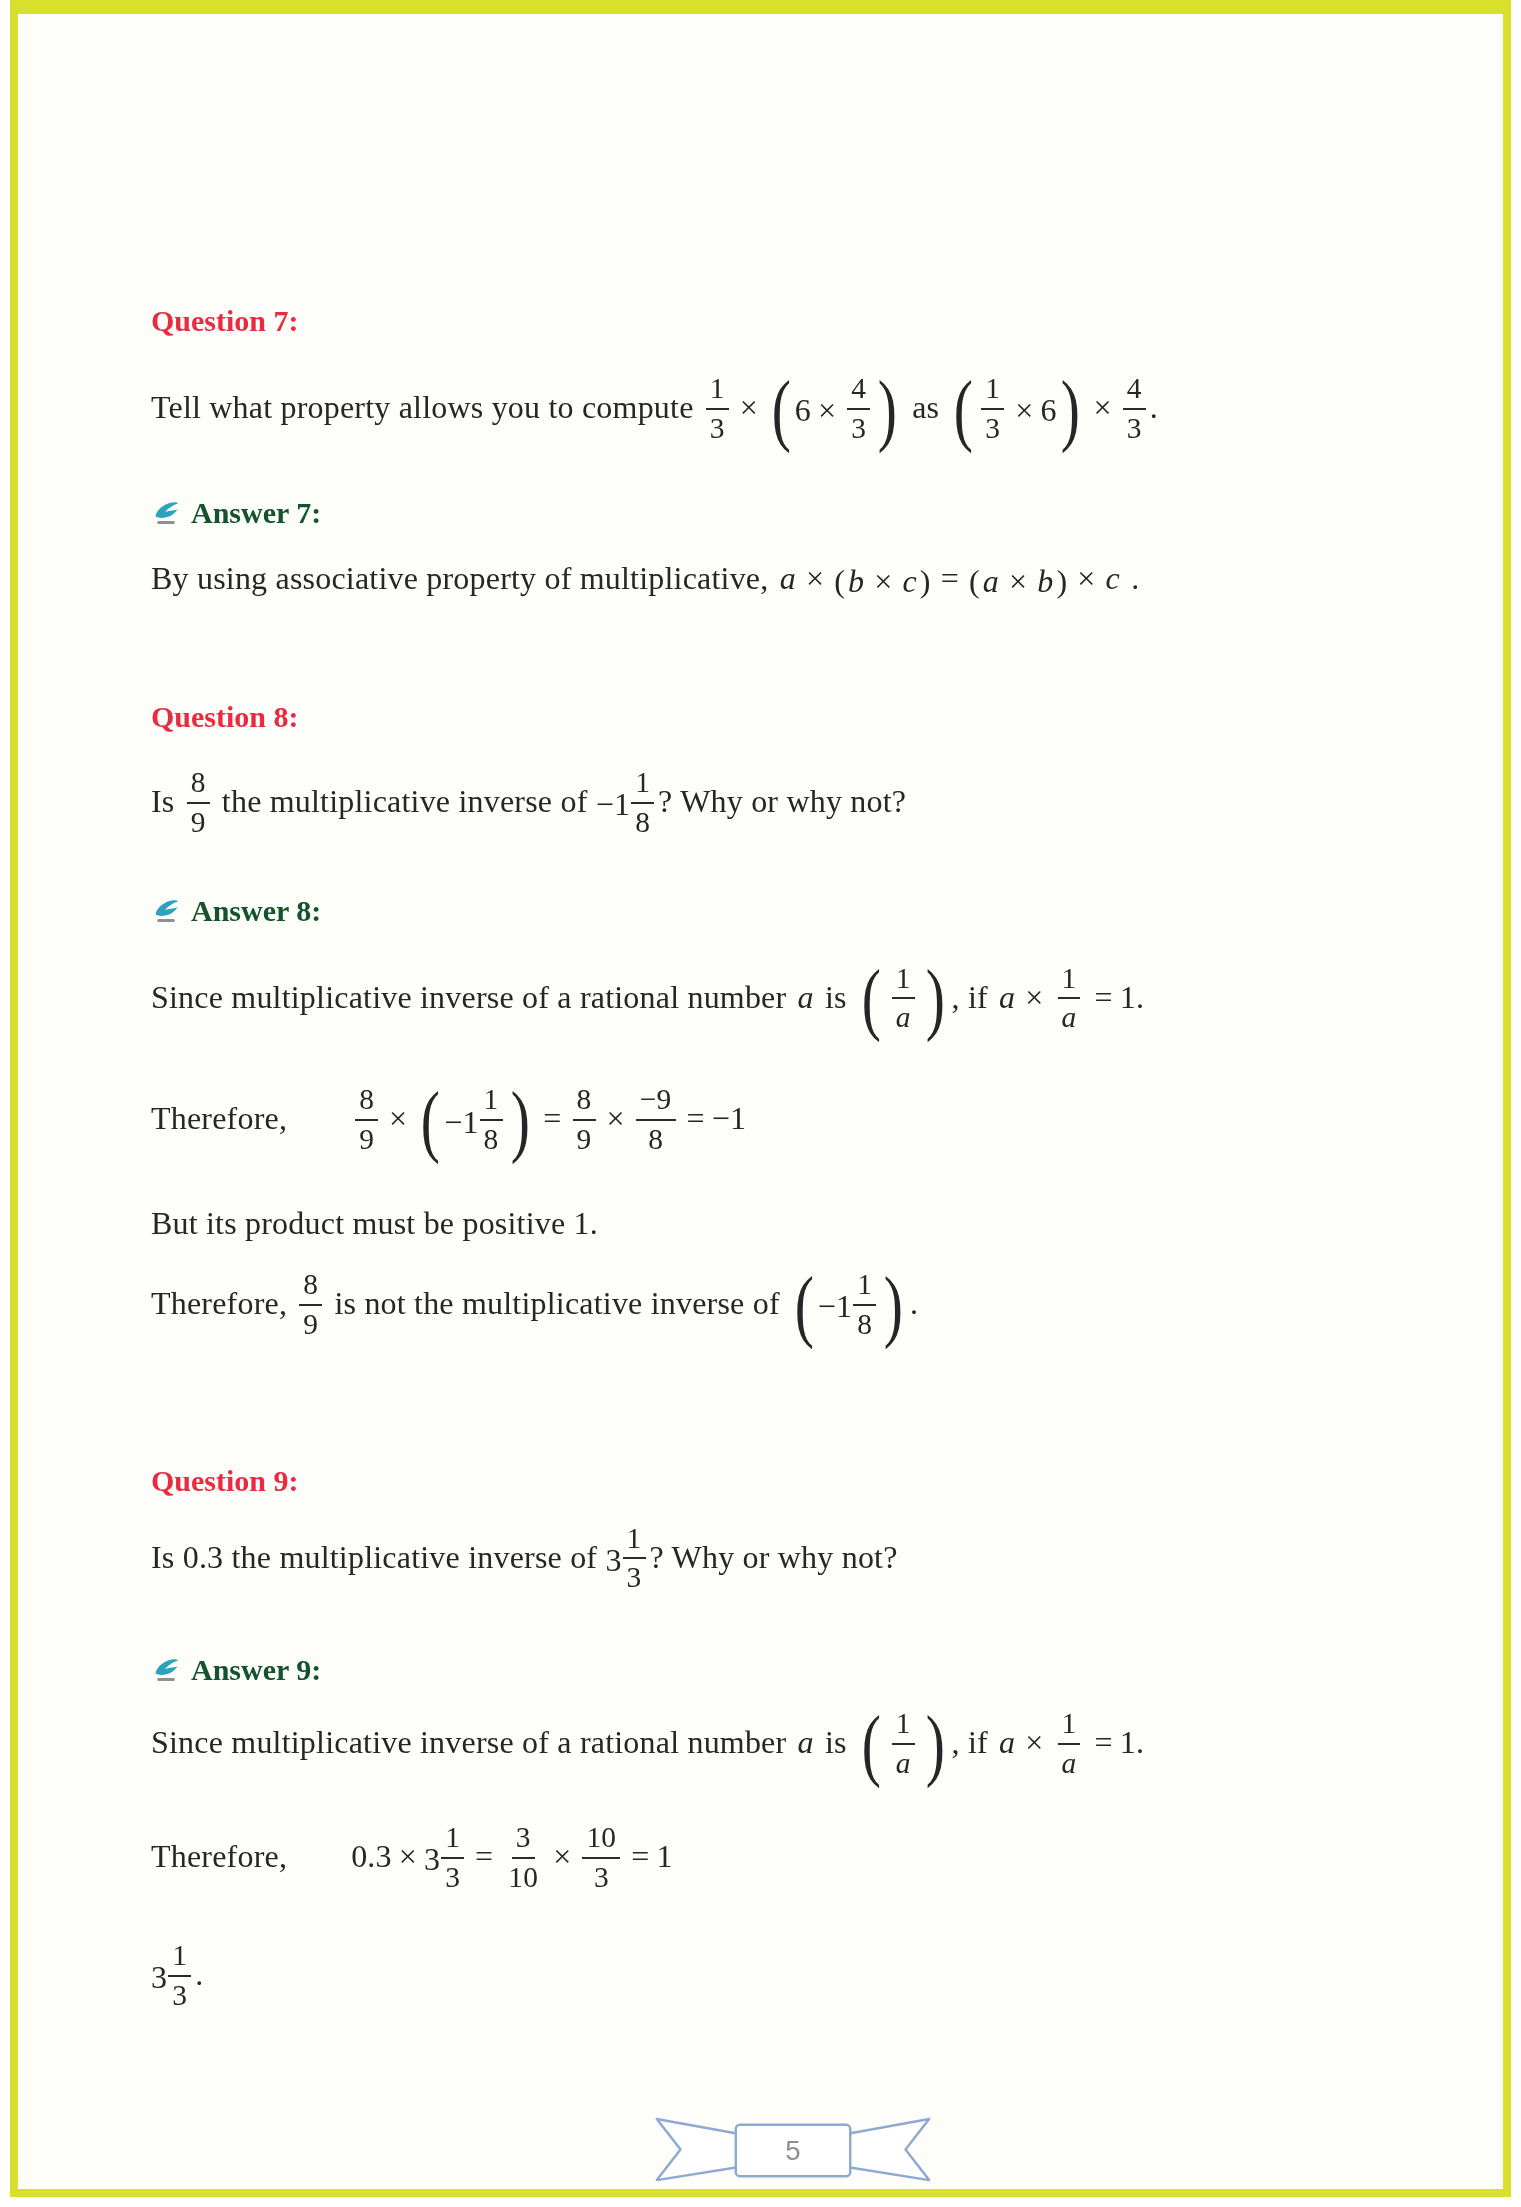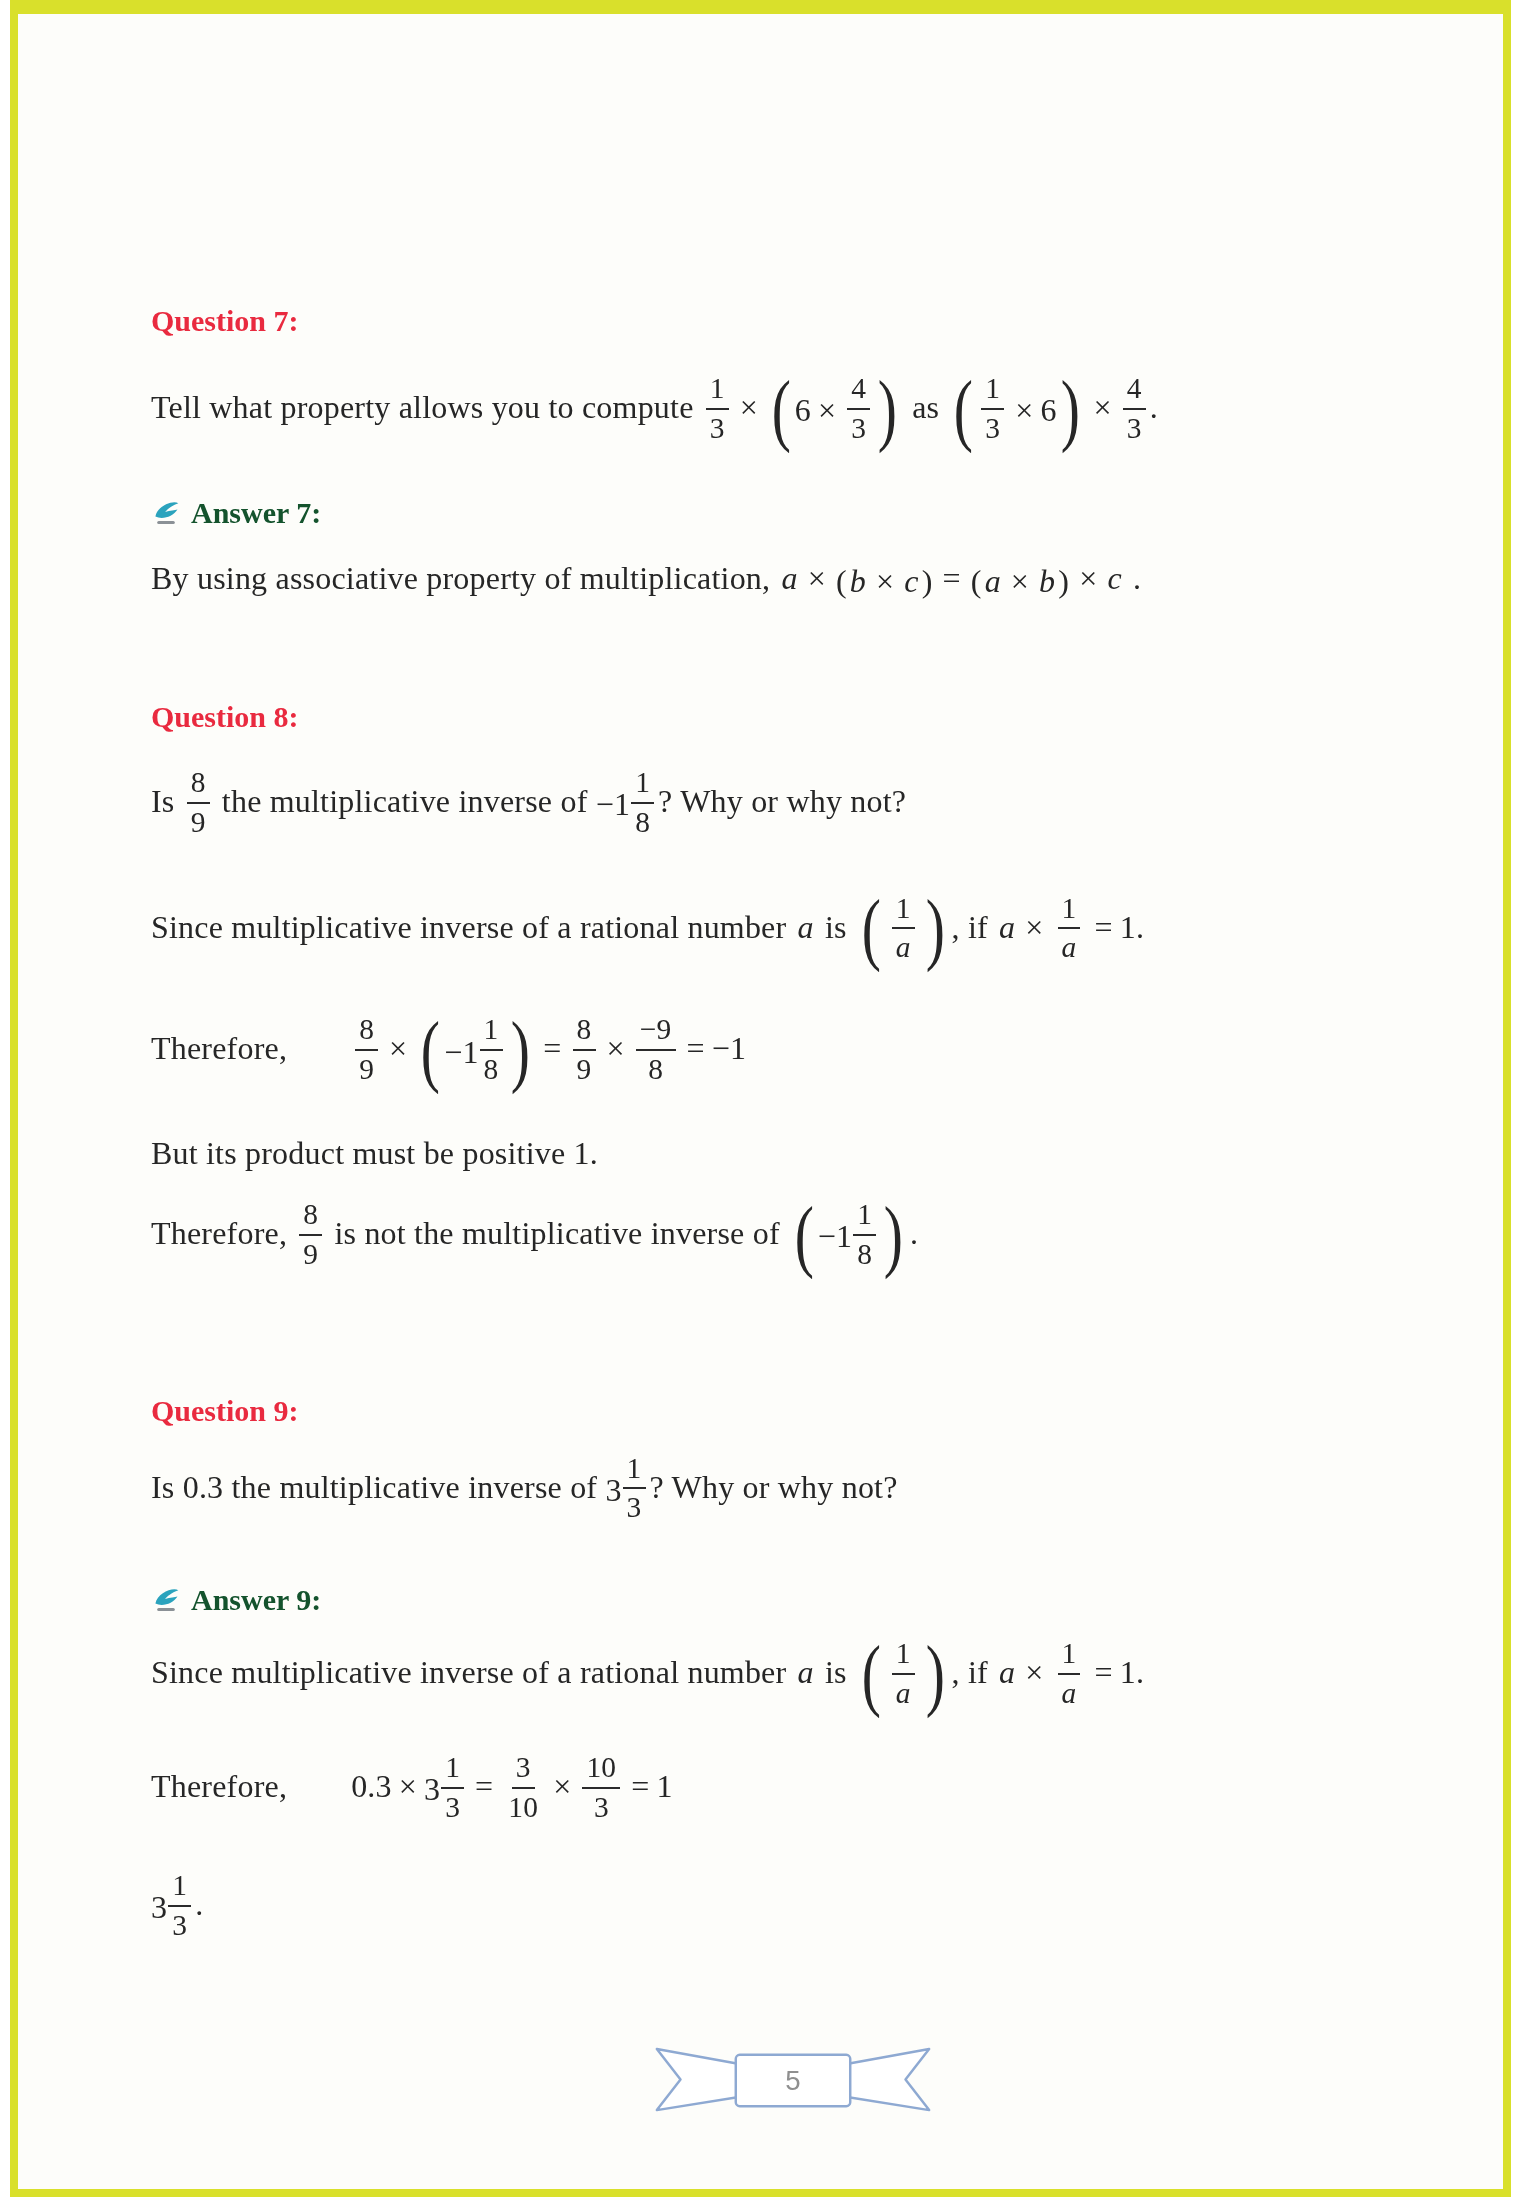--- a/index.html
+++ b/index.html
@@ -151,21 +151,21 @@
             </span><span class="m-txt">.</span></p>
         <h3 class="a-heading mb-a7h">
           <span class="brand-icon">
             <svg viewBox="0 0 34 34" width="30" height="30" aria-hidden="true">
               <path d="M5 21 C7 9, 25 2, 31 6 C23 9, 18 13, 16 16 C22 14, 27 14, 30 13 C25 21, 13 25, 5 21 Z" fill="#2ba3bd"></path>
               <rect x="7" y="26" width="20" height="3.4" rx="1.7" fill="#8b9196"></rect>
             </svg>
           </span>
           <span>Answer 7:</span>
         </h3>
-        <p class="line"><span class="m-txt">By using associative property of multiplication, </span><span class="m-var">a</span><span class="m-op">×</span><span class="m-paren">
+        <p class="line"><span class="m-txt">By using associative property of multiplicative, </span><span class="m-var">a</span><span class="m-op">×</span><span class="m-paren">
               <span class="m-bracket">(</span>
               <span class="m-inner">
                 <span class="m-var">b</span>
                 <span class="m-op">×</span>
                 <span class="m-var">c</span>
               </span>
               <span class="m-bracket">)</span>
             </span><span class="m-op">=</span><span class="m-paren">
               <span class="m-bracket">(</span>
               <span class="m-inner">
@@ -182,20 +182,29 @@
         <p class="line mb-q8q"><span class="m-txt">Is </span><span class="m-frac">
               <span class="m-num">8</span>
               <span class="m-den">9</span>
             </span><span class="m-txt"> the multiplicative inverse of </span><span class="m-mixed">
               <span class="m-whole">−1</span>
               <span class="m-frac">
                 <span class="m-num">1</span>
                 <span class="m-den">8</span>
               </span>
             </span><span class="m-txt">? Why or why not?</span></p>
+        <h3 class="a-heading mb-a8h">
+          <span class="brand-icon">
+            <svg viewBox="0 0 34 34" width="30" height="30" aria-hidden="true">
+              <path d="M5 21 C7 9, 25 2, 31 6 C23 9, 18 13, 16 16 C22 14, 27 14, 30 13 C25 21, 13 25, 5 21 Z" fill="#2ba3bd"></path>
+              <rect x="7" y="26" width="20" height="3.4" rx="1.7" fill="#8b9196"></rect>
+            </svg>
+          </span>
+          <span>Answer 8:</span>
+        </h3>
         <p class="line mb-a8l1"><span class="m-txt">Since multiplicative inverse of a rational number </span><span class="m-var">a</span><span class="m-txt"> is </span><span class="m-paren tall">
               <span class="m-bracket">(</span>
               <span class="m-inner">
                 <span class="m-frac">
                   <span class="m-num">1</span>
                   <span class="m-den m-var">a</span>
                 </span>
               </span>
               <span class="m-bracket">)</span>
             </span><span class="m-txt">, if </span><span class="m-var">a</span><span class="m-op">×</span><span class="m-frac">

